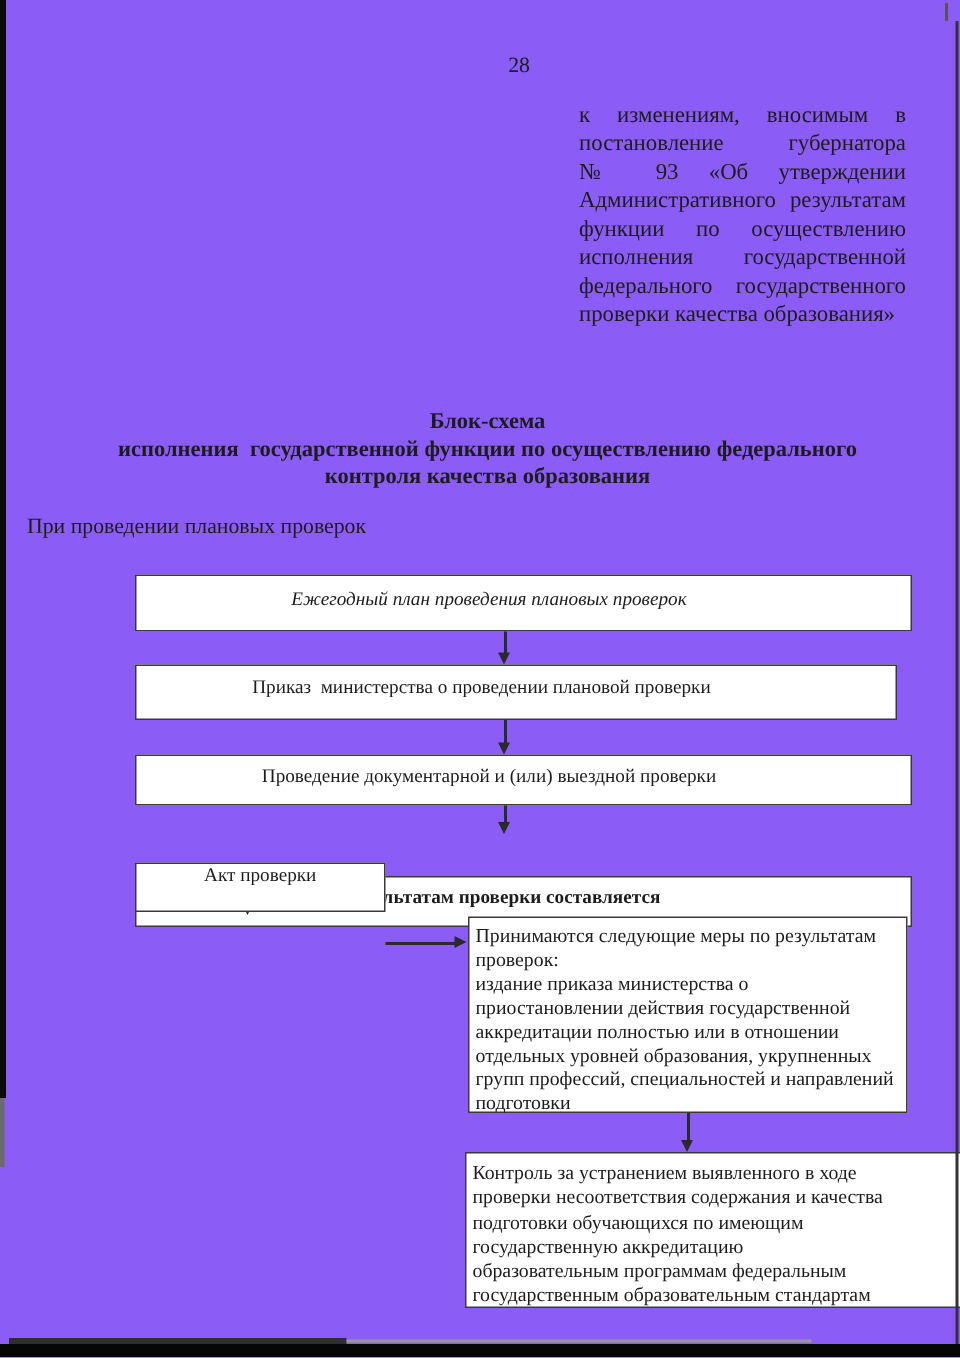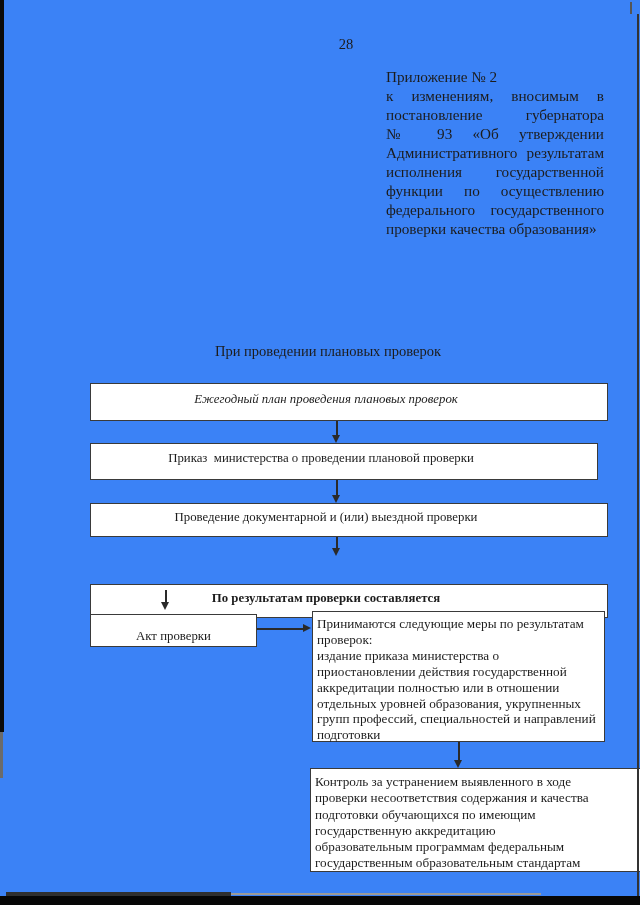--- a/index.html
+++ b/index.html
@@ -1,38 +1,38 @@
 <!DOCTYPE html>
 <html><head>
 <meta charset="utf-8">
 <style>
   html,body{margin:0;padding:0;background:#e8e8e8;}
   .page{
-    position:relative;width:640px;height:905px;background:#3b82f6;
+    position:relative;width:640px;height:905px;background:#8b5cf6;
     font-family:"Liberation Serif",serif;color:#1c1c1c;overflow:hidden;
     margin:0 auto;
   }
   
   .page-number{position:absolute;left:301px;top:36px;width:90px;text-align:center;font-size:14.5px;}
   .appendix{position:absolute;left:386px;top:67px;width:218px;font-size:15.2px;line-height:19px;}
   .apx-line{white-space:nowrap;}
   .apx-line.j{text-align:justify;text-align-last:justify;white-space:normal;}
   
   .doc-title{position:absolute;left:12px;right:2px;top:272px;text-align:center;
     font-weight:bold;font-size:15px;line-height:18.5px;white-space:pre-wrap;}
-  .doc-subtitle{position:absolute;left:18px;right:2px;top:343px;text-align:center;font-size:14.5px;}
+  .doc-subtitle{position:absolute;left:18px;right:2px;top:343px;text-align:left;font-size:14.5px;}
   
   .fbox{position:absolute;box-sizing:border-box;border:1px solid #3a3a3a;background:#fff;font-size:12.8px;}
   .fbox.row{display:flex;align-items:center;}
   .fbox.row .ftext{flex:1;text-align:center;padding-right:46px;padding-bottom:6px;white-space:pre-wrap;}
   .b1{left:90px;top:383px;width:518px;height:38px;font-style:italic;}
   .b2{left:90px;top:443px;width:508px;height:37px;}
   .b3{left:90px;top:503px;width:518px;height:34px;}
   .b4{left:90px;top:584px;width:518px;height:34px;font-weight:bold;}
-  .b5{left:90px;top:614px;width:167px;height:33px;display:flex;align-items:flex-end;justify-content:center;}
+  .b5{left:90px;top:575px;width:167px;height:33px;display:flex;align-items:flex-start;justify-content:center;}
   .b5 .ftext{text-align:center;padding-bottom:2px;}
   .b6{left:312px;top:611px;width:293px;height:131px;font-size:13.2px;line-height:15.9px;padding-top:4px;}
   .b7{left:310px;top:768px;width:352px;height:104px;font-size:13.2px;line-height:16.3px;padding-top:5px;}
   .b6 .ftext,.b7 .ftext{display:block;white-space:pre-line;padding:0 4px;}
   
   .vl{position:absolute;width:1.5px;background:#2a2a2a;}
   .hl{position:absolute;height:1.5px;background:#2a2a2a;}
   .ah-d{position:absolute;width:0;height:0;border-left:4.5px solid transparent;border-right:4.5px solid transparent;border-top:8px solid #2a2a2a;}
   .ah-r{position:absolute;width:0;height:0;border-top:4.5px solid transparent;border-bottom:4.5px solid transparent;border-left:8px solid #2a2a2a;}
   
@@ -46,31 +46,33 @@
   .scan-bottom3{left:231px;top:893px;width:310px;height:2px;background:#9a9a9a;}
 </style>
 </head>
 <body>
 
 <div class="page">
 
   <div class="page-number">28</div>
 
   <div class="appendix">
-    <div class="apx-line">Приложение № 2</div>
     <div class="apx-line j">к изменениям, вносимым в</div>
     <div class="apx-line j">постановление губернатора</div>
     <div class="apx-line j">№ 93 «Об утверждении</div>
     <div class="apx-line j">Административного результатам</div>
+    <div class="apx-line j">функции по осуществлению</div>
     <div class="apx-line j">исполнения государственной</div>
-    <div class="apx-line j">функции по осуществлению</div>
     <div class="apx-line j">федерального государственного</div>
     <div class="apx-line">проверки качества образования»</div>
   </div>
 
+  <div class="doc-title">Блок-схема
+исполнения  государственной функции по осуществлению федерального
+контроля качества образования</div>
   <div class="doc-subtitle">При проведении плановых проверок</div>
 
   <div>
 
     <div class="fbox row b1">
       <span class="ftext">Ежегодный план проведения плановых проверок</span>
     </div>
 
     <div class="vl" style="left:336px;top:421px;height:15px;"></div>
     <div class="ah-d" style="left:332px;top:435px;"></div>

